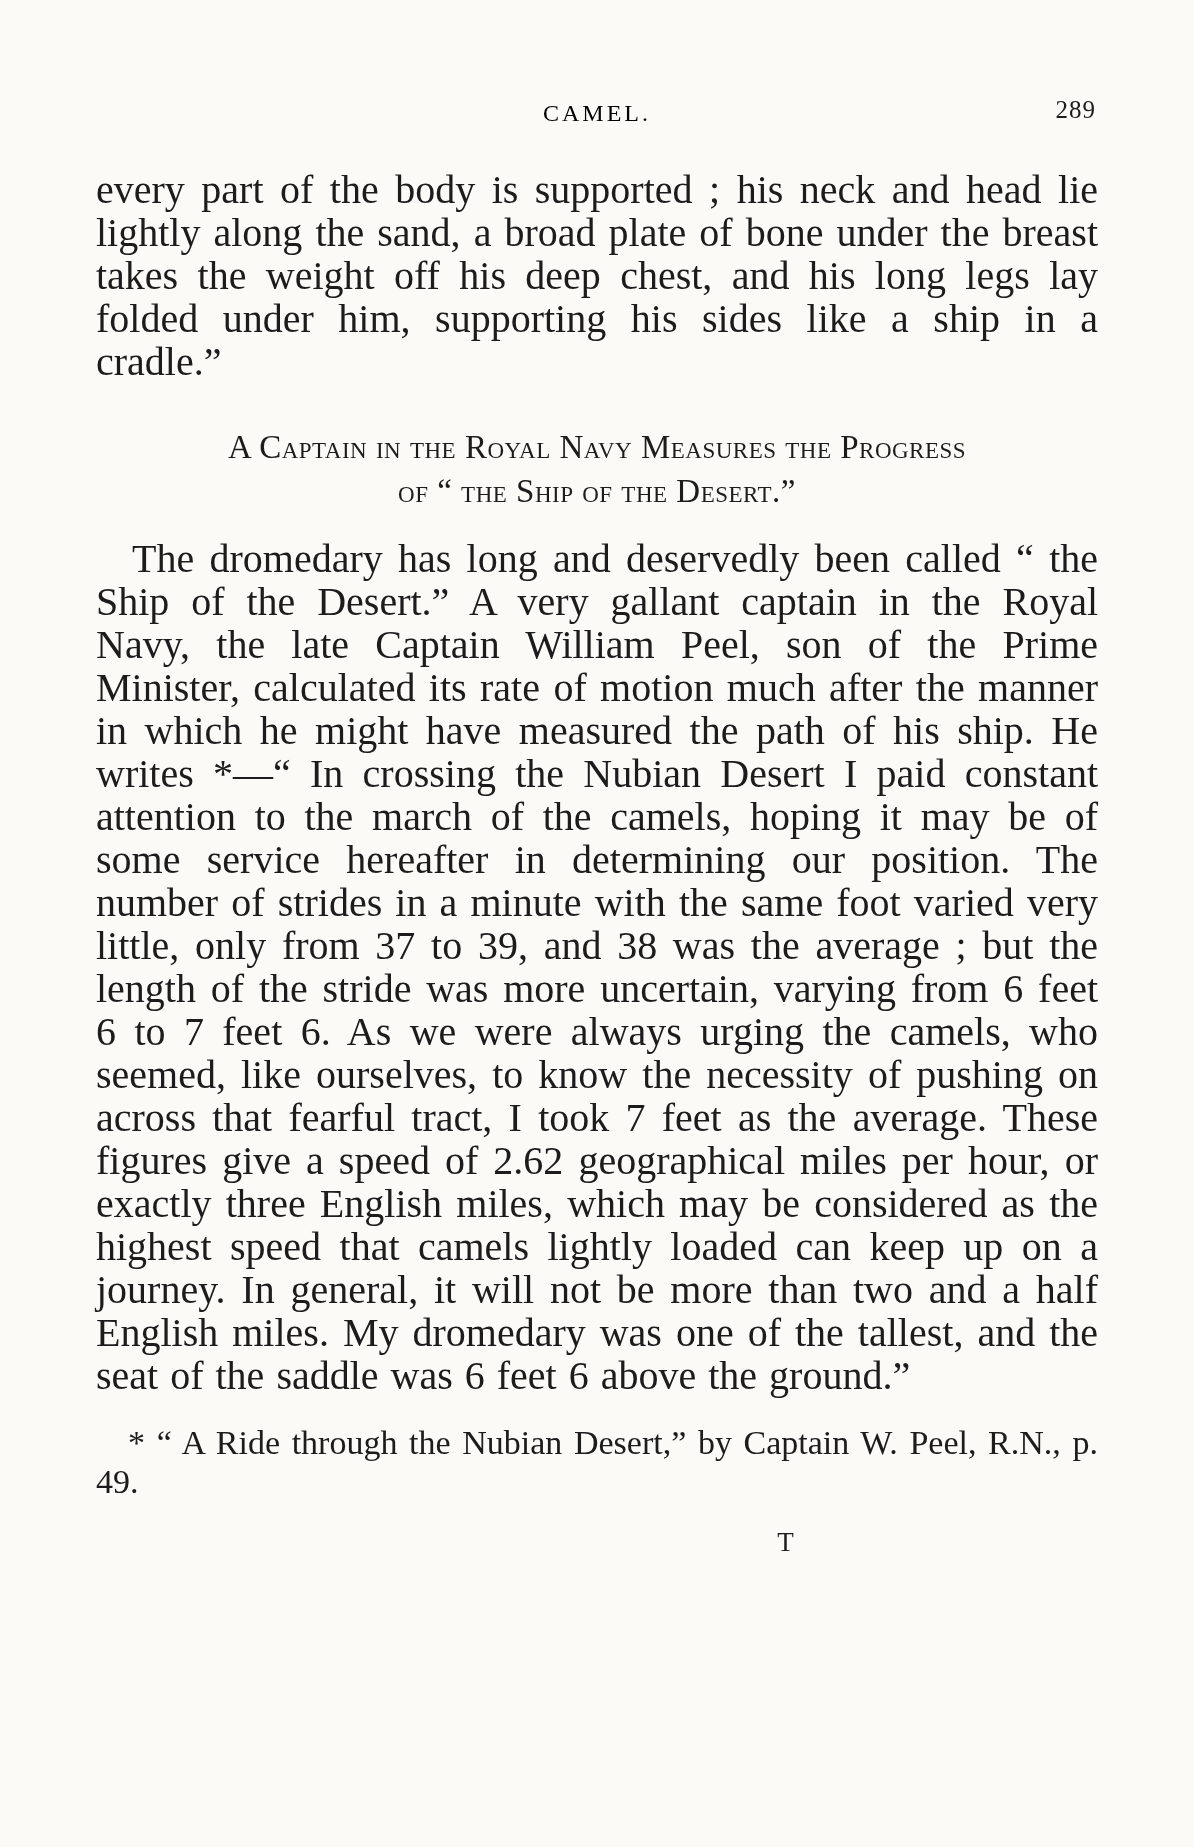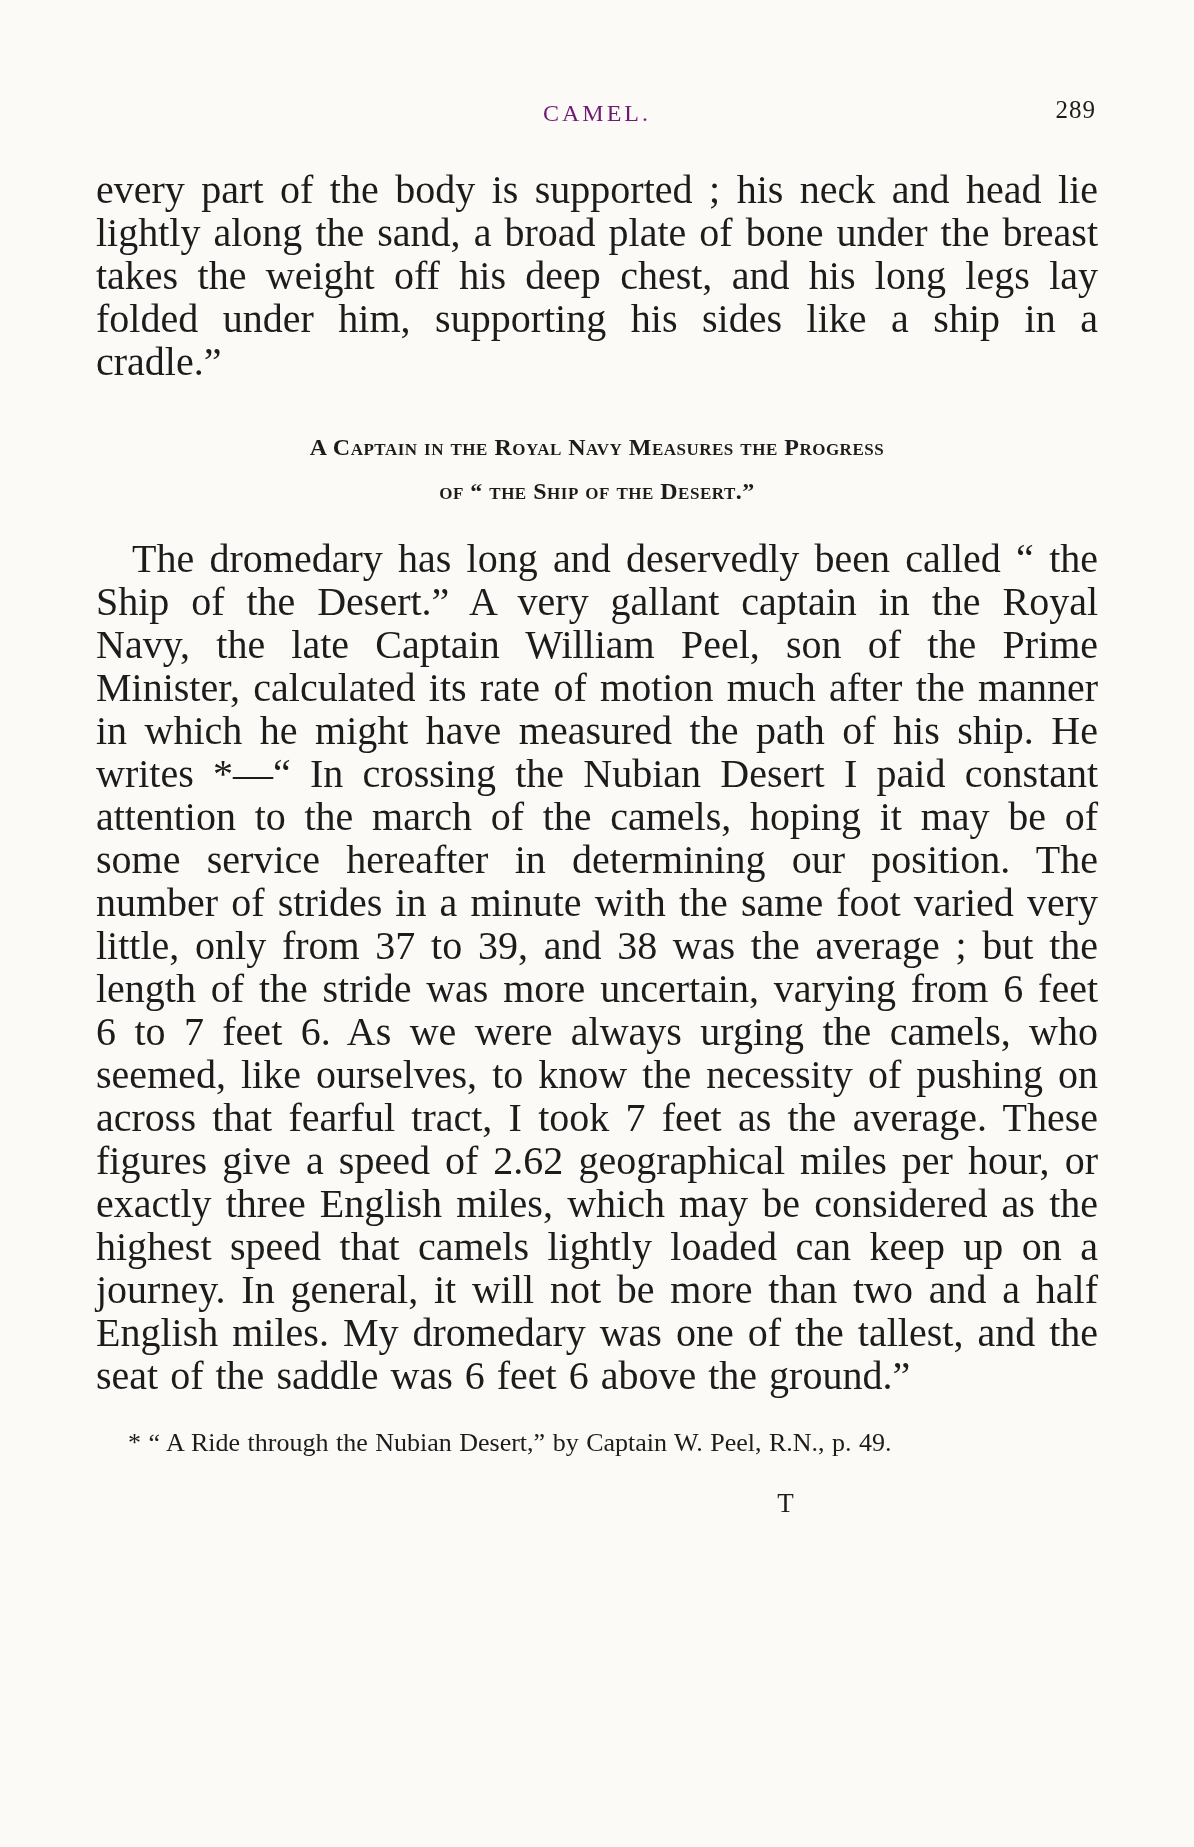--- a/index.html
+++ b/index.html
@@ -24,21 +24,21 @@
   .page-header {
     position: relative;
     height: 40px;
     margin-bottom: 28px;
   }
   .running-title {
     display: block;
     text-align: center;
     font-size: 24px;
     letter-spacing: 3px;
-    color: #701a75;
+    color: #000000;
   }
   .page-number {
     position: absolute;
     right: 2px;
     top: -4px;
     font-size: 25px;
     letter-spacing: 1px;
   }
   .body-para {
     margin: 0;
@@ -49,33 +49,33 @@
   }
   .no-indent {
     text-indent: 0;
   }
   .indent {
     text-indent: 36px;
     margin-top: 24px;
   }
   .section-heading {
     margin: 42px 0 22px 0;
-    font-weight: bold;
+    font-weight: normal;
     font-variant: small-caps;
-    font-size: 24px;
+    font-size: 33px;
     line-height: 44px;
     text-align: center;
     letter-spacing: 0.5px;
   }
   .heading-line {
     display: block;
   }
   .footnote {
     margin: 26px 0 0 0;
-    font-size: 26px;
+    font-size: 34px;
     line-height: 39px;
     text-align: justify;
     text-indent: 32px;
     word-spacing: 1px;
   }
   .signature-mark {
     margin-top: 26px;
     padding-left: 68%;
     font-size: 27px;
     letter-spacing: 1px;

